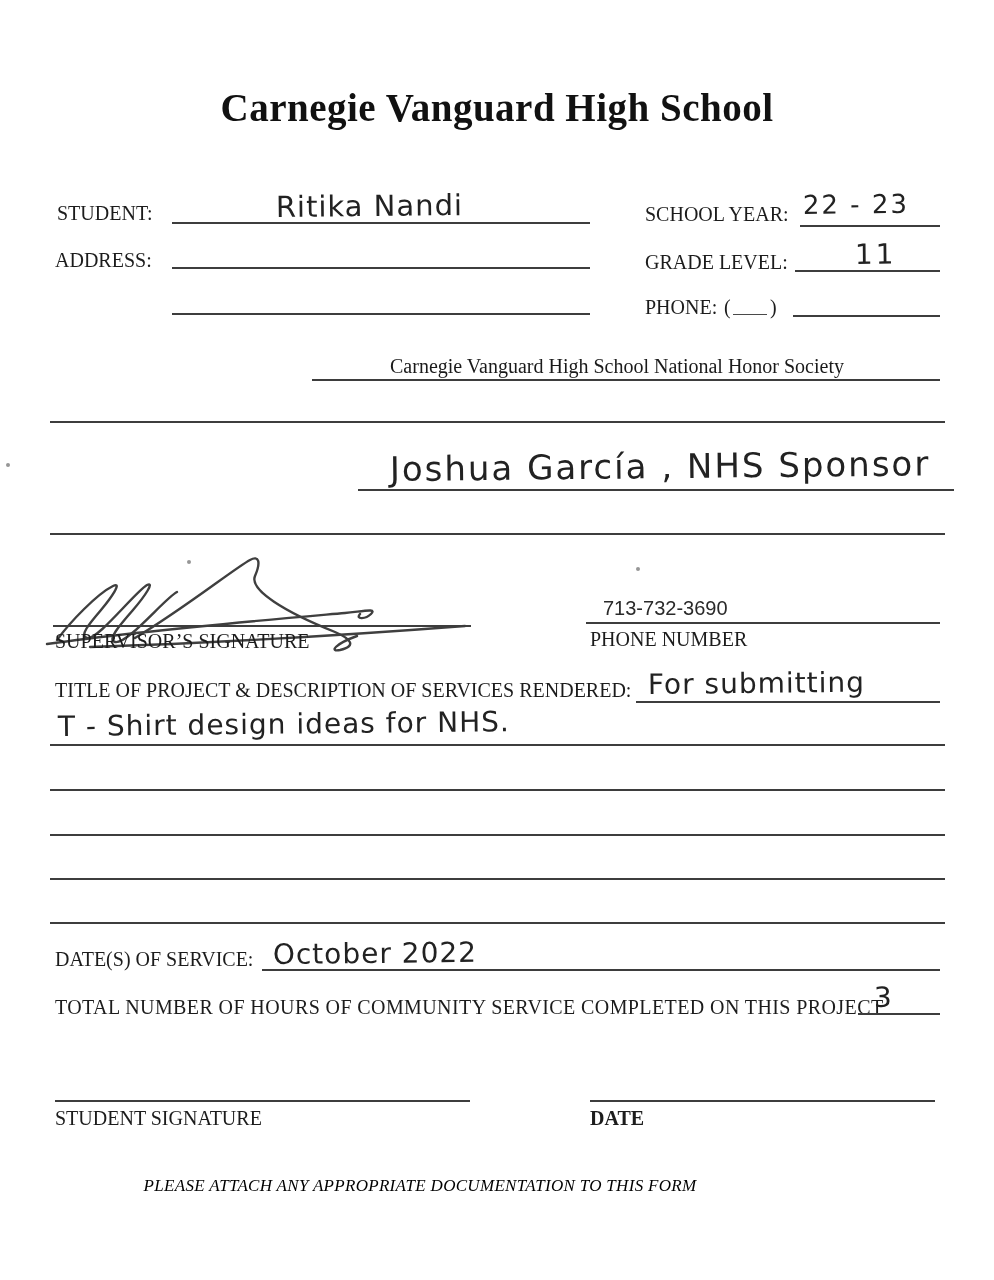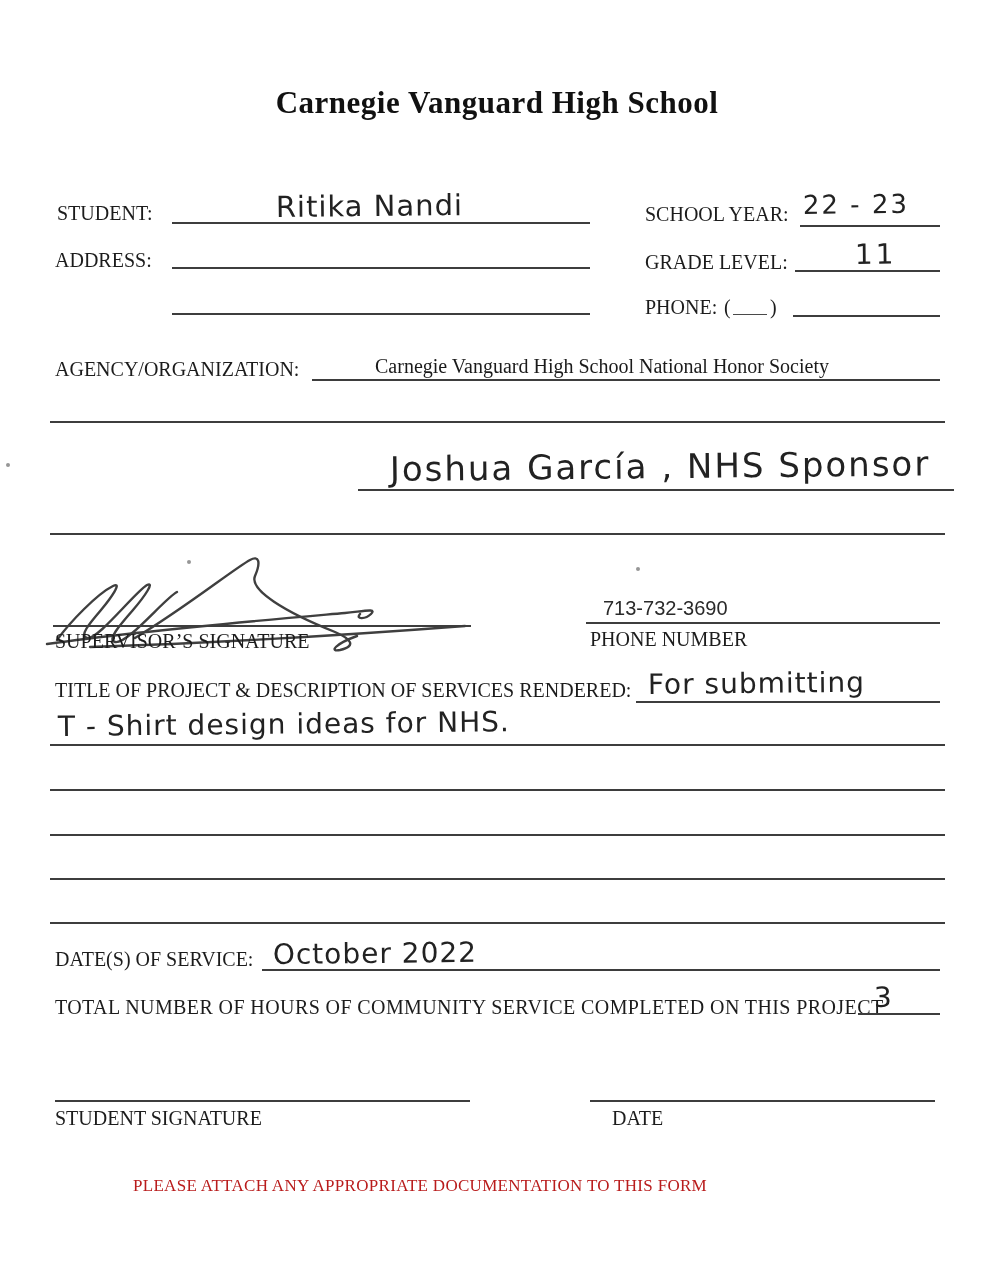--- a/index.html
+++ b/index.html
@@ -8,21 +8,21 @@
     width:994px;height:1280px;
     background:#ffffff;
     margin:0 auto;
     overflow:hidden;
     font-family:"Liberation Serif", serif;
     color:#1c1c1c;
   }
   .abs{position:absolute;}
   .title{
     width:994px;text-align:center;
-    font-weight:bold;font-size:31px;letter-spacing:0.5px;
+    font-weight:bold;font-size:39px;letter-spacing:0.5px;
     color:#111;
   }
   .subtitle{
     width:994px;text-align:center;
     font-size:30px;color:#161616;
   }
   .label{
     font-size:20px;color:#1c1c1c;white-space:nowrap;
   }
   .rule{
@@ -31,28 +31,29 @@
   .rule-thin{border-bottom:1.5px solid #4a4a4a;height:0;}
   .handwriting{
     font-family:"DejaVu Sans", sans-serif;
     color:#222;white-space:nowrap;
     transform:rotate(-0.6deg);
     transform-origin:left bottom;
   }
   .typed-serif{
     font-size:20px;color:#1a1a1a;white-space:nowrap;
     font-family:"Liberation Serif", serif;
+    margin-left:15px;
   }
   .typed-sans{
     font-size:20px;color:#2a2a2a;white-space:nowrap;
     font-family:"Liberation Sans", sans-serif;
   }
   .footer-note{
     width:840px;text-align:center;
-    font-size:17px;color:#b91c1c;letter-spacing:0.3px;
+    font-size:17px;color:#000000;letter-spacing:0.3px;font-style:italic;
   }
   .speck{
     width:4px;height:4px;border-radius:50%;
     background:#6a6a6a;opacity:0.7;
   }
   svg.sig{overflow:visible;}
 </style>
 </head>
 <body>
 
@@ -75,21 +76,20 @@
   <div class="abs label" style="top:251px;left:645px;">GRADE LEVEL:</div>
   <div class="abs rule" style="top:270px;left:795px;width:145px;"></div>
   <div class="abs handwriting" style="top:238px;left:855px;font-size:28px;letter-spacing:3px;">11</div>
 
   <div class="abs label" style="top:296px;left:645px;">PHONE:</div>
   <div class="abs label" style="top:296px;left:724px;">(</div>
   <div class="abs rule-thin" style="top:314px;left:733px;width:34px;"></div>
   <div class="abs label" style="top:296px;left:770px;">)</div>
   <div class="abs rule" style="top:315px;left:793px;width:147px;"></div>
 
-  <div class="abs label" style="top:358px;left:55px;">AGENCY/ORGANIZATION:</div>
   <div class="abs typed-serif" style="top:355px;left:375px;">Carnegie Vanguard High School National Honor Society</div>
   <div class="abs rule" style="top:379px;left:312px;width:628px;"></div>
   <div class="abs rule" style="top:421px;left:50px;width:895px;"></div>
 
   <div class="abs handwriting" style="top:449px;left:390px;font-size:34px;letter-spacing:2px;">Joshua García , NHS Sponsor</div>
   <div class="abs rule" style="top:489px;left:358px;width:596px;"></div>
   <div class="abs rule" style="top:533px;left:50px;width:895px;"></div>
 
   <svg class="abs sig" style="top:550px;left:35px;" width="560" height="110" viewBox="0 0 560 110" fill="none" stroke="#3f3f3f" stroke-width="2.4" stroke-linecap="round">
     <path d="M22 90 C35 72 62 44 78 36 C88 31 76 48 66 60 C54 74 44 86 52 88 C62 91 100 42 112 35 C120 31 110 46 98 60 C84 76 72 90 80 92 C92 95 130 48 142 42"></path>
@@ -119,21 +119,21 @@
   <div class="abs handwriting" style="top:938px;left:273px;font-size:28px;letter-spacing:1px;">October 2022</div>
   <div class="abs rule" style="top:969px;left:262px;width:678px;"></div>
 
   <div class="abs label" style="top:996px;left:55px;letter-spacing:0.4px;">TOTAL NUMBER OF HOURS OF COMMUNITY SERVICE COMPLETED ON THIS PROJECT</div>
   <div class="abs handwriting" style="top:981px;left:874px;font-size:28px;">3</div>
   <div class="abs rule" style="top:1013px;left:858px;width:82px;"></div>
 
   <div class="abs rule" style="top:1100px;left:55px;width:415px;"></div>
   <div class="abs label" style="top:1107px;left:55px;">STUDENT SIGNATURE</div>
   <div class="abs rule" style="top:1100px;left:590px;width:345px;"></div>
-  <div class="abs label" style="top:1107px;left:612px;">DATE</div>
+  <div class="abs label" style="top:1107px;left:590px;font-weight:bold;">DATE</div>
 
   <div class="abs footer-note" style="top:1176px;left:0;">PLEASE ATTACH ANY APPROPRIATE DOCUMENTATION TO THIS FORM</div>
 
   <div class="abs speck" style="top:463px;left:6px;"></div>
   <div class="abs speck" style="top:560px;left:187px;"></div>
   <div class="abs speck" style="top:567px;left:636px;"></div>
 
 </div>
 
 </body></html>

